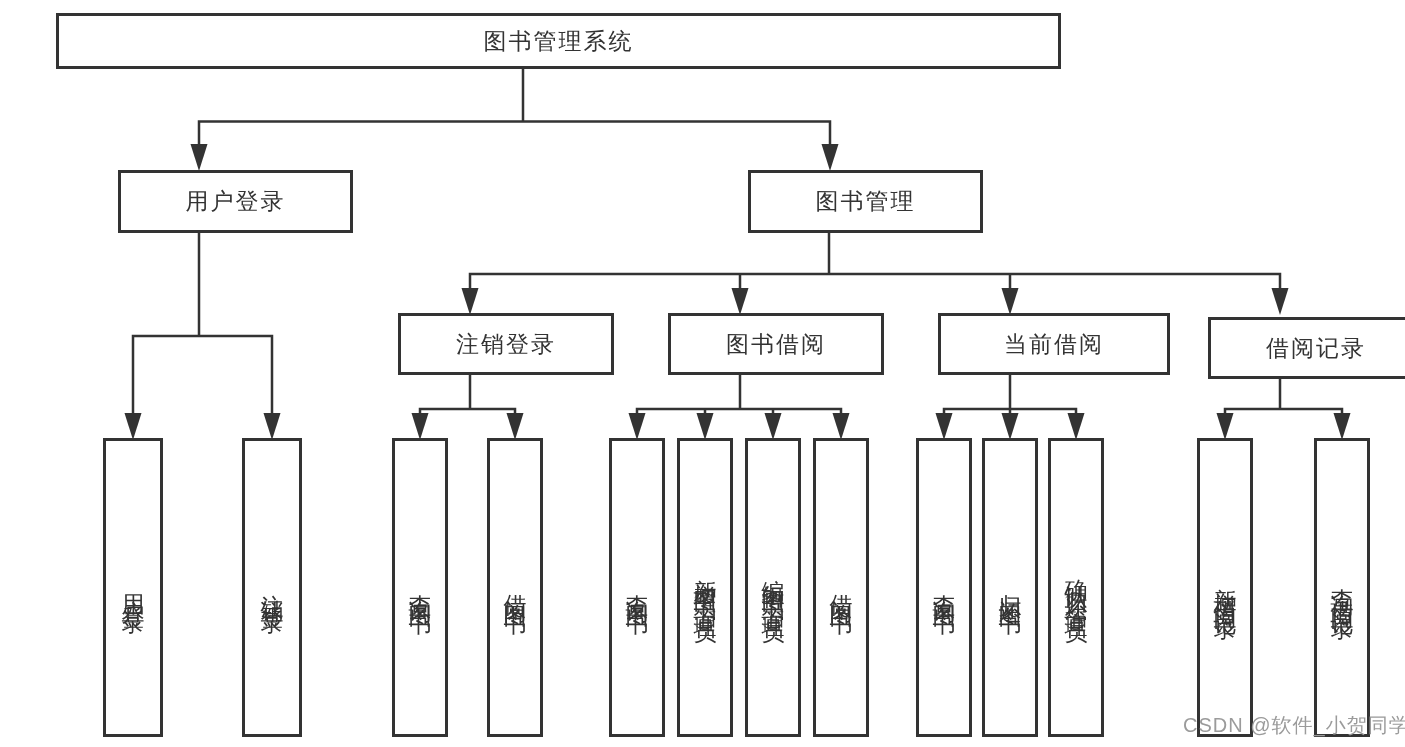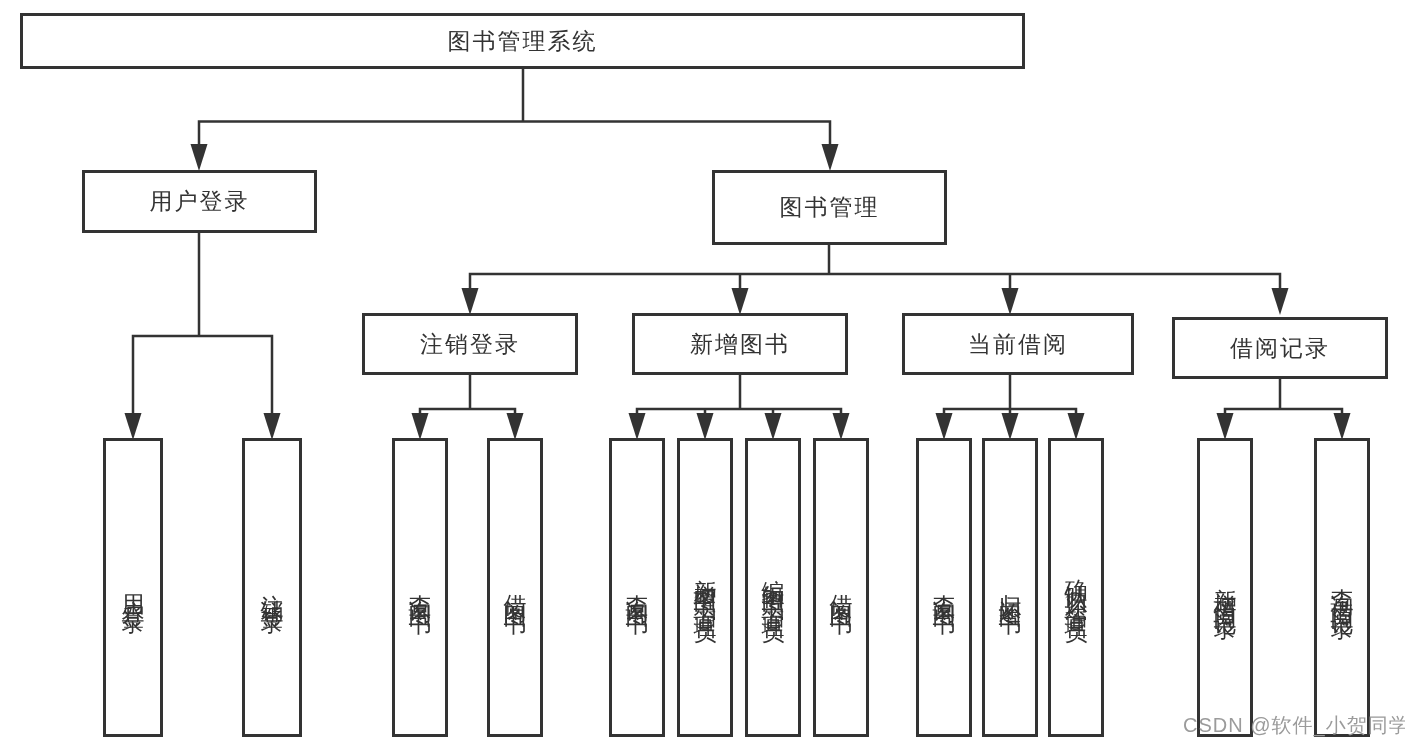--- a/index.html
+++ b/index.html
@@ -25,20 +25,21 @@
     border: 3px solid #333333;
     background: #ffffff;
     color: #333333;
     display: flex;
     align-items: center;
     justify-content: center;
     font-size: 23px;
     letter-spacing: 2px;
     z-index: 2;
     white-space: nowrap;
+    margin-left: 36px;
   }
   .leaf {
     position: absolute;
     box-sizing: border-box;
     border: 3px solid #333333;
     background: #ffffff;
     color: #333333;
     display: flex;
     align-items: center;
     justify-content: center;
@@ -51,21 +52,21 @@
   .leaf span {
     writing-mode: vertical-rl;
     text-orientation: mixed;
     letter-spacing: 6px;
     line-height: 1;
     white-space: nowrap;
   }
   
   #n-root   { left: 20px;  top: 13px;  width: 1005px; height: 56px; }
   #n-login  { left: 82px;  top: 170px; width: 235px;  height: 63px; }
-  #n-mgmt   { left: 712px; top: 170px; width: 235px;  height: 75px; }
+  #n-mgmt   { left: 712px; top: 170px; width: 235px;  height: 63px; }
   #n-rec    { left: 362px; top: 313px; width: 216px;  height: 62px; }
   #n-borrow { left: 632px; top: 313px; width: 216px;  height: 62px; }
   #n-cur    { left: 902px; top: 313px; width: 232px;  height: 62px; }
   #n-hist   { left: 1172px;top: 317px; width: 216px;  height: 62px; font-family: Liberation Mono, monospace; }
   
   #l-1  { left: 103px;  width: 60px; }
   #l-2  { left: 242px;  width: 60px; }
   #l-3  { left: 392px; }
   #l-4  { left: 487px; }
   #l-5  { left: 609px; }
@@ -131,21 +132,21 @@
       <polygon points="1342,440 1333.5,413 1350.5,413"></polygon>
     </g>
   </svg>
 
   <div class="node" id="n-root">图书管理系统</div>
 
   <div class="node" id="n-login">用户登录</div>
   <div class="node" id="n-mgmt">图书管理</div>
 
   <div class="node" id="n-rec">注销登录</div>
-  <div class="node" id="n-borrow">新增图书</div>
+  <div class="node" id="n-borrow">图书借阅</div>
   <div class="node" id="n-cur">当前借阅</div>
   <div class="node" id="n-hist">借阅记录</div>
 
   <div class="leaf" id="l-1">
     <span>用户登录</span>
   </div>
   <div class="leaf" id="l-2">
     <span>注销登录</span>
   </div>
   <div class="leaf" id="l-3">

